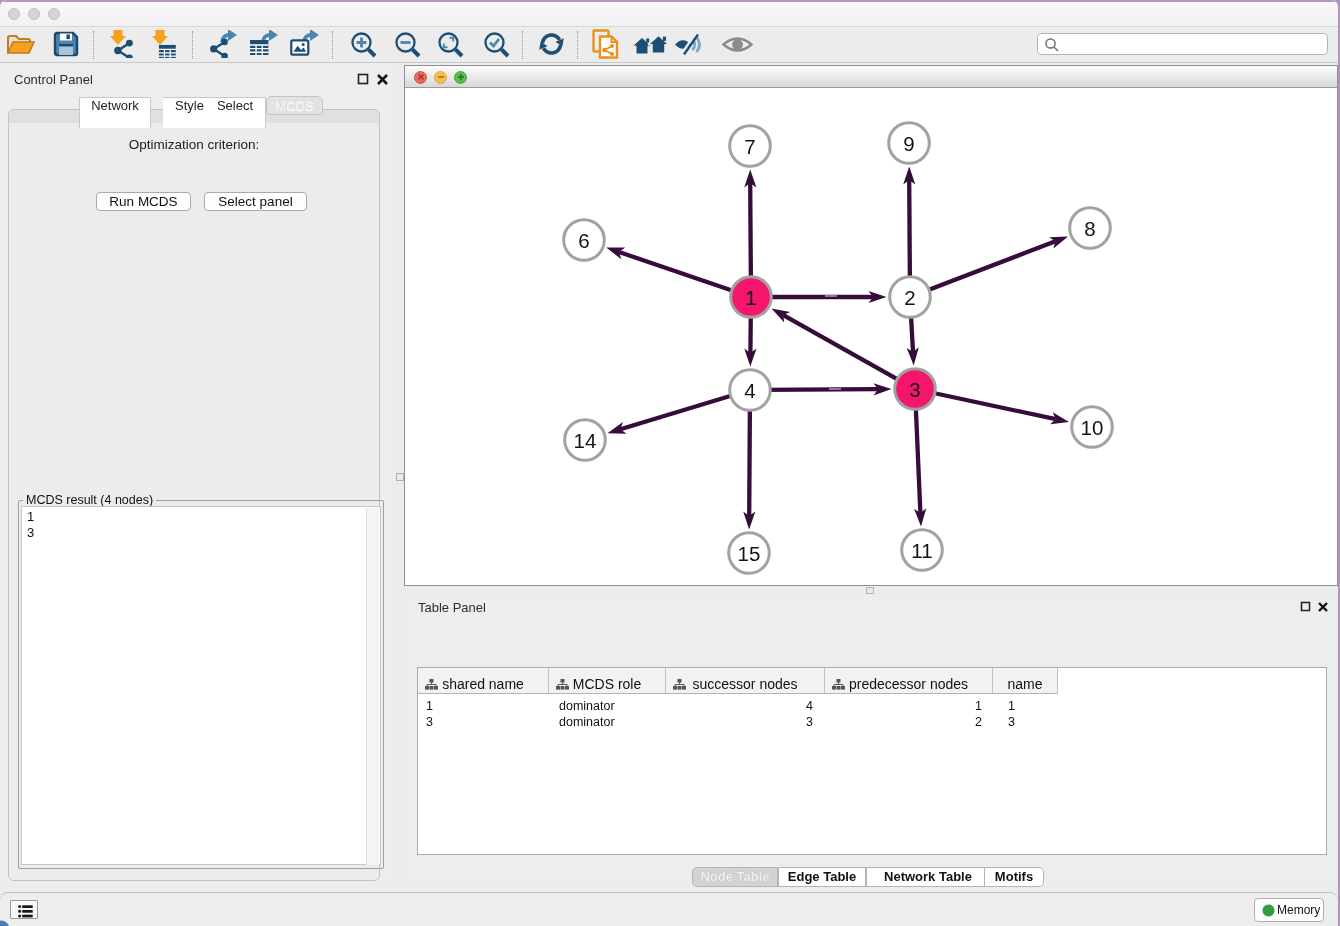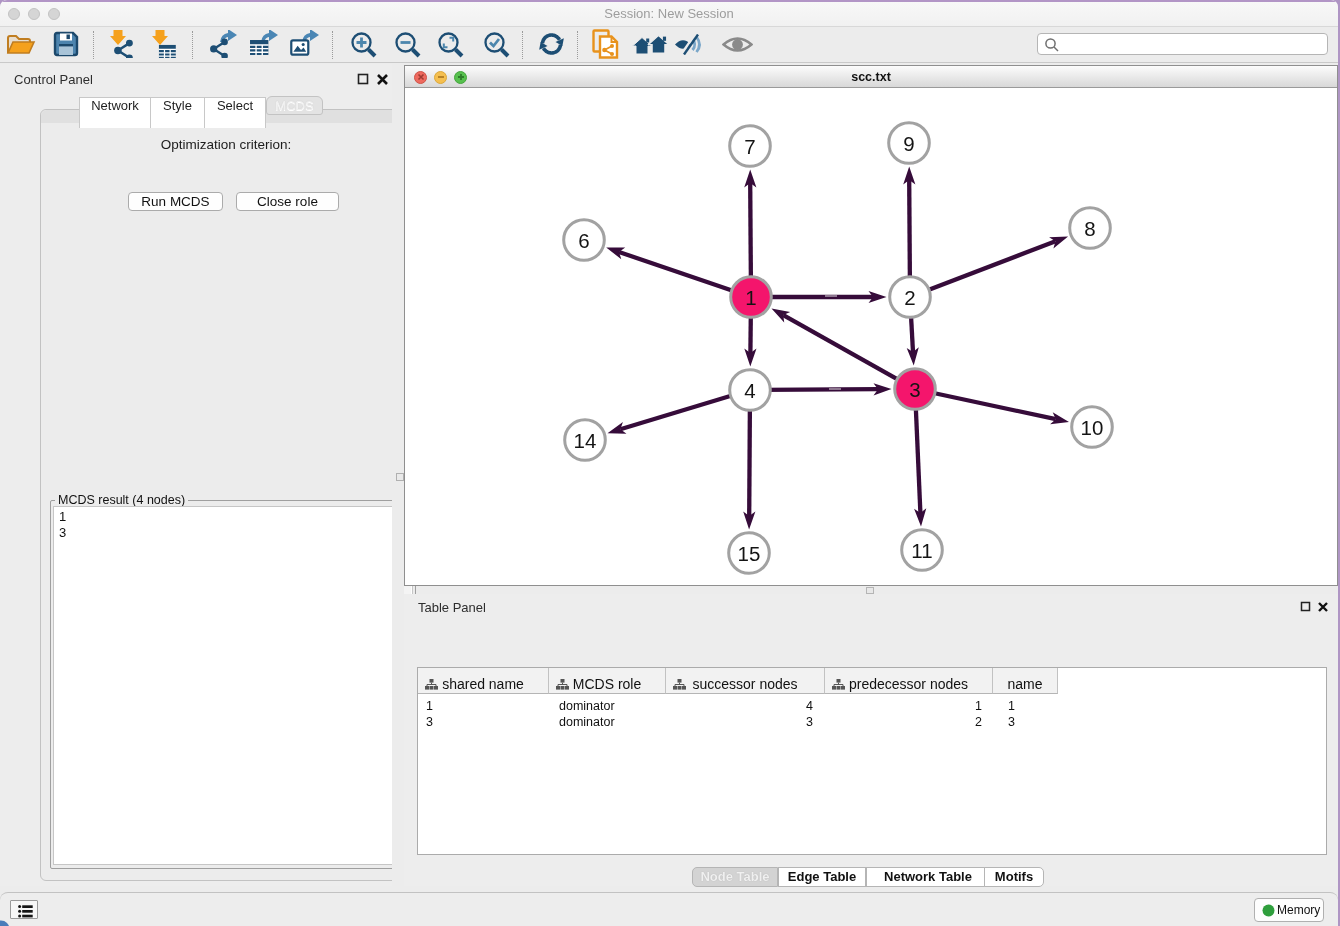--- a/index.html
+++ b/index.html
@@ -10,21 +10,21 @@
 .toolbar{position:absolute;left:0;top:28px;width:1338px;height:35px;background:#ececec;border-bottom:1px solid #c9c9c9;}
 .sep{position:absolute;top:3px;height:28px;width:0;border-left:1px dotted #9a9a9a;}
 .ticon{position:absolute;top:0;}
 .searchbox{position:absolute;left:1037px;top:5px;width:291px;height:22px;background:#fff;border:1px solid #b5b5b5;border-radius:4px;}
 
 .cpanel{position:absolute;left:0;top:64px;width:392px;height:822px;background:#ededed;}
 .phead{font-size:13px;color:#2e2e2e;}
 .cp-tabs{position:absolute;top:33px;left:0;width:100%;height:18px;z-index:3;}
 .tabw{position:absolute;height:31px;background:#fff;border:1px solid #c8c8c8;border-bottom:none;font-size:13px;color:#1e1e1e;text-align:center;line-height:16px;}
 .tabsel{position:absolute;height:19px;background:#e3e3e3;border:1px solid #c3c3c3;border-radius:6px 6px 3px 3px;font-size:13px;color:#efefef;text-align:center;line-height:17px;text-shadow:0 1px 0 #fff,0 0 1px #c0c0c0;}
-.cp-content{position:absolute;left:8px;top:45px;width:372px;height:772px;background:#ececec;border:1px solid #c2c2c2;border-radius:6px;margin-left:32px;}
+.cp-content{position:absolute;left:8px;top:45px;width:372px;height:772px;background:#ececec;border:1px solid #c2c2c2;border-radius:6px;}
 .cp-band{position:absolute;left:0;top:0;width:100%;height:13px;background:#e0e0e0;border-radius:6px 6px 0 0;}
 .optlabel{position:absolute;top:27px;left:0;width:100%;text-align:center;font-size:13.5px;color:#1c1c1c;}
 .combo{position:absolute;left:36px;top:50px;width:310px;height:20px;background:#fff;border:1px solid #999;border-radius:4px;font-size:13.5px;color:#111;line-height:18px;padding-left:13px;}
 .btn{position:absolute;height:19px;background:#fefefe;border:1px solid #ababab;border-radius:4px;font-size:13.5px;color:#111;text-align:center;line-height:17px;}
 .fieldset{position:absolute;left:9px;top:390px;width:366px;height:369px;border:1px solid #9f9f9f;border-radius:2px;}
 .legend{position:absolute;left:4px;top:-8px;background:#ececec;font-size:12.5px;color:#111;padding:0 3px;}
 .resultbox{position:absolute;left:2px;top:5px;width:360px;height:359px;background:#fff;border:1px solid #c6c6c6;}
 .scrolltrack{position:absolute;right:1px;top:1px;width:13px;height:100%;background:#f4f4f4;border-left:1px solid #e2e2e2;}
 
 .vdivider{position:absolute;left:392px;top:64px;width:12px;height:822px;background:#ececec;}
@@ -48,21 +48,20 @@
 .statusbar{position:absolute;left:0;top:892px;width:1338px;height:34px;background:#ededed;border-top:1px solid #c2c2c2;border-radius:8px;}
 .membtn{position:absolute;right:14px;top:5px;width:70px;height:24px;background:#fdfdfd;border:1px solid #b0b0b0;border-radius:4px;font-size:12.5px;color:#111;}
 .listbtn{position:absolute;left:10px;top:7px;width:28px;height:19px;background:#f7f7f7;border:1px solid #9a9a9a;border-radius:1px;}
 </style></head><body>
 <div class="app">
 <div style="position:absolute;left:0;top:0;width:1338px;height:2px;background:#b295c6;z-index:50;"></div>
 <div class="titlebar">
 <div class="tl" style="left:8px;"></div>
 <div class="tl" style="left:28px;"></div>
 <div class="tl" style="left:48px;"></div>
-<div class="wtitle">Session: New Session</div>
 </div>
 <div class="toolbar">
       <svg class="ticon" style="left:6px;top:4px;" width="30" height="24" viewBox="0 0 30 24">
         <path d="M2 21 L2 6 Q2 4 4 4 L10 4 L13 7 L22 7 Q24 7 24 9 L24 11" fill="#e8ddcd" stroke="#c07d20" stroke-width="2"></path>
         <path d="M2 21 L7 10 L28 10 L23 21 Z" fill="#f5a11d" stroke="#c07d20" stroke-width="1.6"></path>
       </svg>
       <svg class="ticon" style="left:53px;top:3px;" width="26" height="26" viewBox="0 0 26 26">
         <path d="M2 4 Q2 2 4 2 L20 2 L24 6 L24 22 Q24 24 22 24 L4 24 Q2 24 2 22 Z" fill="#4d84ae" stroke="#1c486b" stroke-width="2.4"></path>
         <rect x="7" y="2.5" width="12" height="7" fill="#fff"></rect>
         <rect x="13.5" y="3.5" width="3.4" height="4.6" fill="#1c486b"></rect>
@@ -189,29 +188,29 @@
 <div class="cpanel">
       <div class="phead" style="position:absolute;left:14px;top:8px;">Control Panel</div>
       <svg style="position:absolute;left:357px;top:9px;" width="12" height="12">
         <rect x="1.5" y="1.5" width="9" height="9" fill="none" stroke="#222" stroke-width="1.6"></rect>
       </svg>
       <svg style="position:absolute;left:376px;top:9px;" width="13" height="13">
         <path d="M2 2 L11 11 M11 2 L2 11" stroke="#111" stroke-width="2.6"></path>
       </svg>
       <div class="cp-tabs">
         <div class="tabw" style="left:79px;width:72px;">Network</div>
-        <div class="tabw" style="left:151px;width:54px;border-left:none;">Style</div>
+        <div class="tabw" style="left:163px;width:54px;border-left:none;">Style</div>
         <div class="tabw" style="left:205px;width:61px;border-left:none;">Select</div>
         <div class="tabsel" style="left:266px;width:57px;top:-1px;">MCDS</div>
       </div>
       <div class="cp-content">
         <div class="cp-band"></div>
         <div class="optlabel">Optimization criterion:</div>
         <div class="btn" style="left:87px;top:82px;width:95px;">Run MCDS</div>
-        <div class="btn" style="left:195px;top:82px;width:103px;">Close role</div>
+        <div class="btn" style="left:195px;top:82px;width:103px;">Select panel</div>
         <div class="fieldset">
           <div class="legend">MCDS result (4 nodes)</div>
           <div class="resultbox">
             <div class="scrolltrack"></div>
             <div style="position:absolute;left:5px;top:2px;font-size:13px;color:#111;line-height:16px;">1<br>3</div>
           </div>
         </div>
       </div>
     </div>
 <div class="vdivider"></div>
@@ -223,21 +222,20 @@
           <path d="M1.5 1.5 L6.5 6.5 M6.5 1.5 L1.5 6.5" stroke="#a03b32" stroke-width="1.6"></path>
         </svg>
         <div class="light" style="left:29px;background:#f5bf4f;border:1px solid #dba83a;"></div>
         <svg style="position:absolute;left:31.5px;top:7px;" width="8" height="8">
           <path d="M1 4 H7" stroke="#b07b22" stroke-width="1.8"></path>
         </svg>
         <div class="light" style="left:49px;background:#57c04e;border:1px solid #44a53c;"></div>
         <svg style="position:absolute;left:51.5px;top:7px;" width="8" height="8">
           <path d="M1 4 H7 M4 1 V7" stroke="#2e7d2a" stroke-width="1.8"></path>
         </svg>
-        <div class="netname">scc.txt</div>
       </div>
     </div>
 <svg width="934" height="497" style="position:absolute;left:404px;top:88px;">
       <line x1="347.0" y1="209.0" x2="346.2" y2="95.0" stroke="#360c3a" stroke-width="4.3"></line>
       <polygon points="346.2,81.5 352.4,99.5 346.2,95.0 340.2,99.5" fill="#360c3a"></polygon>
       <line x1="347.0" y1="209.0" x2="215.0" y2="164.0" stroke="#360c3a" stroke-width="4.3"></line>
       <polygon points="202.2,159.6 221.2,159.6 215.0,164.0 217.3,171.2" fill="#360c3a"></polygon>
       <line x1="347.0" y1="209.0" x2="469.0" y2="209.0" stroke="#360c3a" stroke-width="4.3"></line>
       <polygon points="482.5,209.0 464.5,215.1 469.0,209.0 464.5,202.9" fill="#360c3a"></polygon>
       <line x1="347.0" y1="209.0" x2="346.4" y2="265.0" stroke="#360c3a" stroke-width="4.3"></line>

